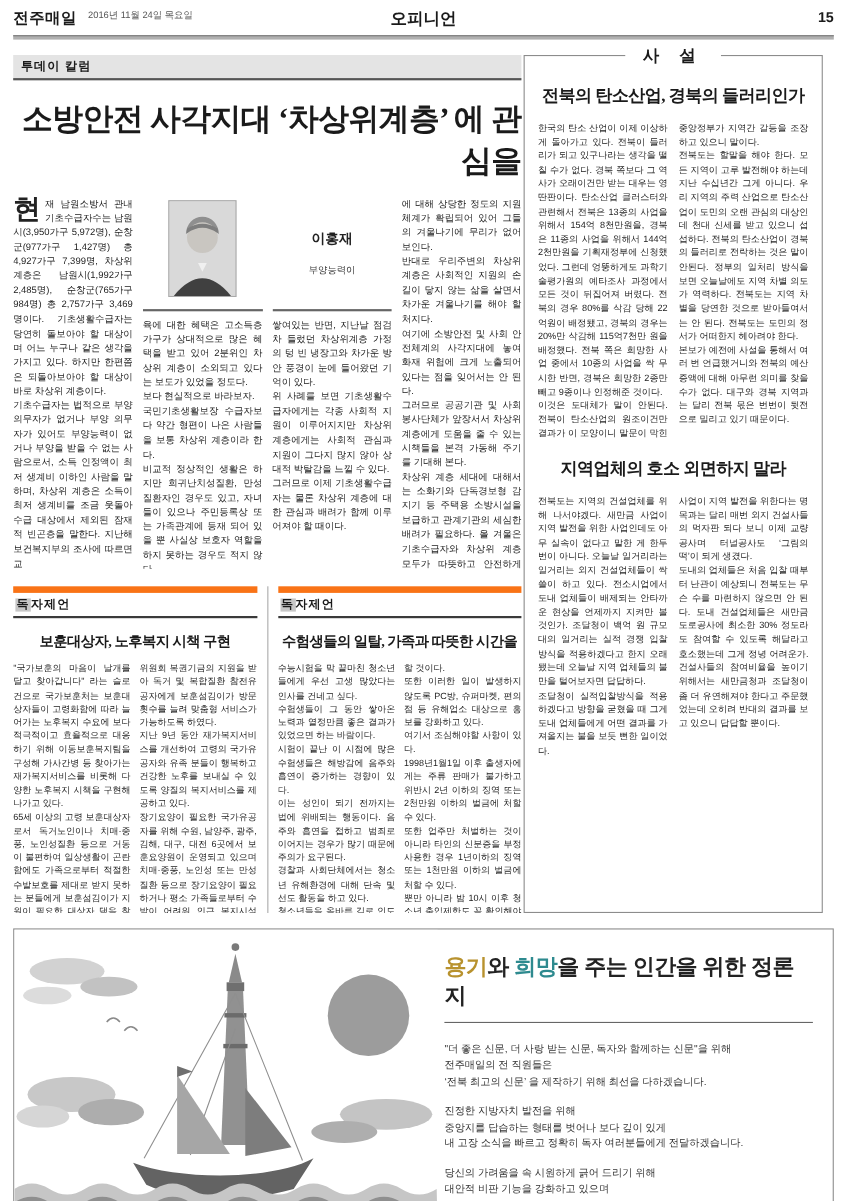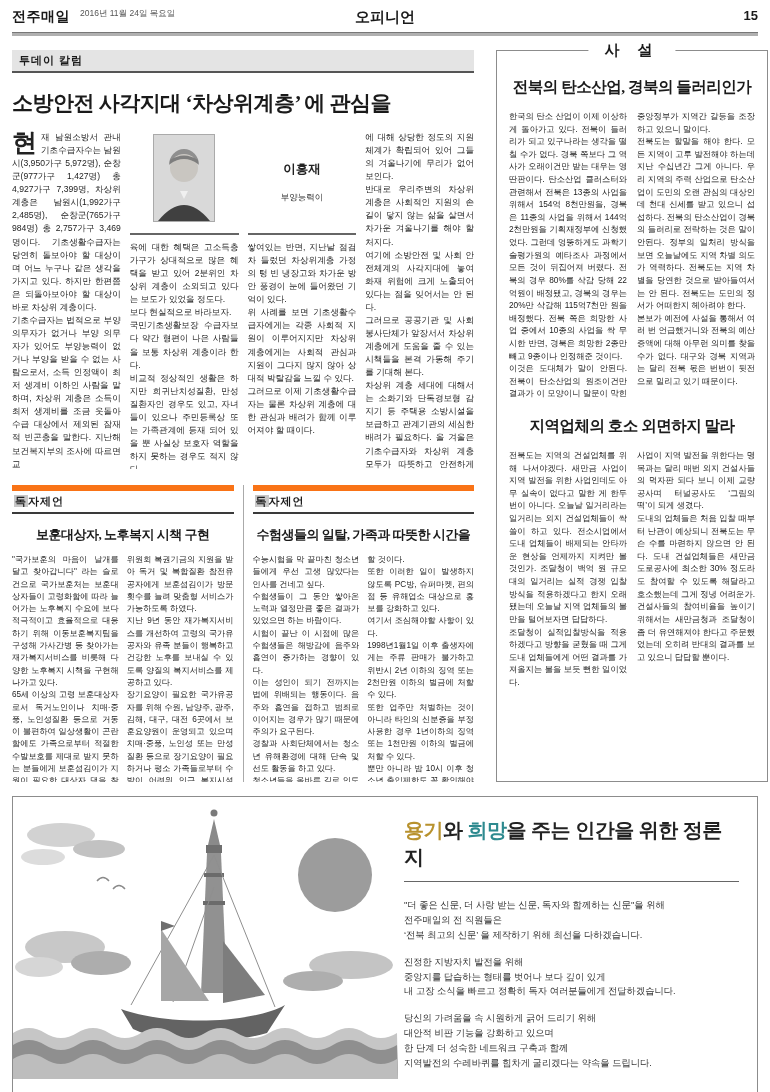--- a/index.html
+++ b/index.html
@@ -9,25 +9,25 @@
 
   
   .masthead { position: relative; display: flex; align-items: flex-start; height: 20px; }
   .brand { font-size: 14px; font-weight: 900; letter-spacing: 0.5px; }
   .edition-date { font-size: 8.5px; color: #555; margin-left: 10px; }
   .section-title { position: absolute; left: 0; right: 0; text-align: center; font-size: 15px; font-weight: 900; }
   .page-number { margin-left: auto; font-size: 13px; font-weight: bold; }
   .masthead-rule { height: 4px; background: #b0b0b0; border-top: 1px solid #777; margin-top: 4px; }
 
   
-  .content { display: grid; grid-template-columns: 462px 272px; column-gap: 22px; margin-top: 14px; }
+  .content { display: grid; grid-template-columns: 462px 272px; column-gap: 2px; margin-top: 14px; }
 
   
   .today-label { background: #e4e4e4; border-bottom: 2px solid #555; font-size: 11px; font-weight: bold; padding: 3px 7px; letter-spacing: 1px; }
-  .today-headline { text-align: left; font-family: "Liberation Serif", serif; font-size: 21px; font-weight: bold; margin: 16px 0 14px; letter-spacing: -0.5px; }
+  .today-headline { text-align: right; font-family: "Liberation Serif", serif; font-size: 28px; font-weight: bold; margin: 16px 0 14px; letter-spacing: -0.5px; }
   .article4 { display: flex; gap: 9px; height: 338px; overflow: hidden; }
   .acol { flex: 1; font-size: 8.6px; line-height: 1.52; text-align: justify; color: #222; }
   .acol .coltext { white-space: pre-line; }
   .dropcap { float: left; font-size: 25px; font-weight: bold; line-height: 0.9; margin: 1px 4px 0 0; font-family: "Liberation Serif", serif; }
   .photo-slot { height: 104px; border-bottom: 2px solid #666; margin-bottom: 6px; display: flex; justify-content: center; align-items: flex-start; padding-top: 3px; }
   .photo-frame { width: 62px; height: 88px; background: #d8d8d8; border: 1px solid #aaa; }
   .author-slot { height: 104px; border-bottom: 2px solid #666; margin-bottom: 6px; display: flex; flex-direction: column; justify-content: center; align-items: center; gap: 12px; }
   .author-name { font-size: 12.5px; font-weight: bold; }
   .author-title { font-size: 8.5px; color: #333; }
 

